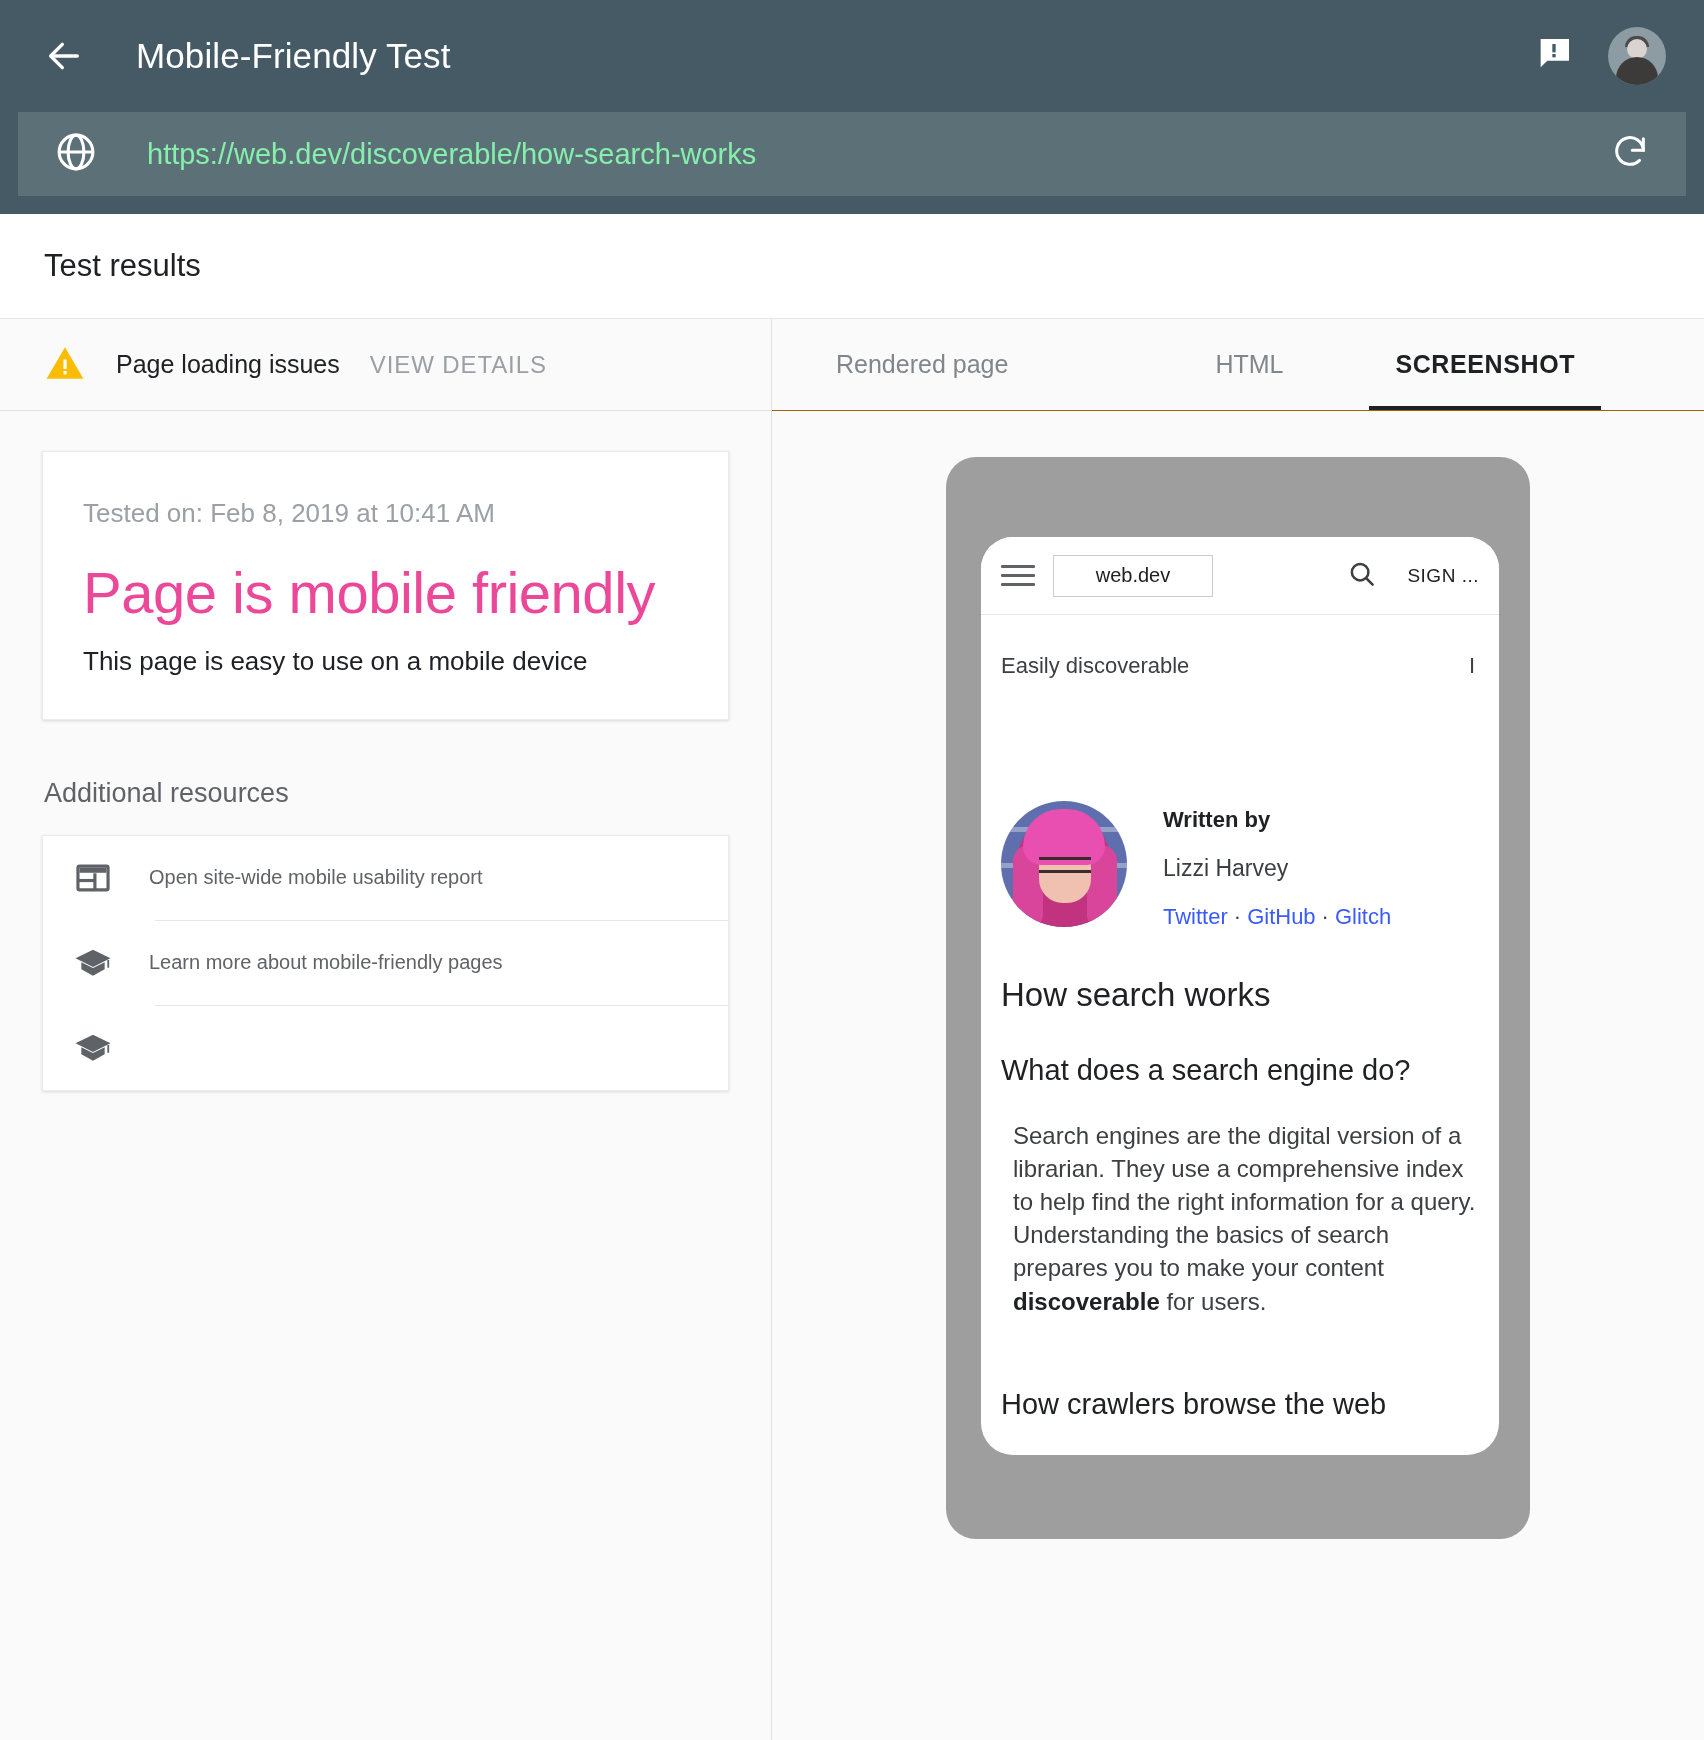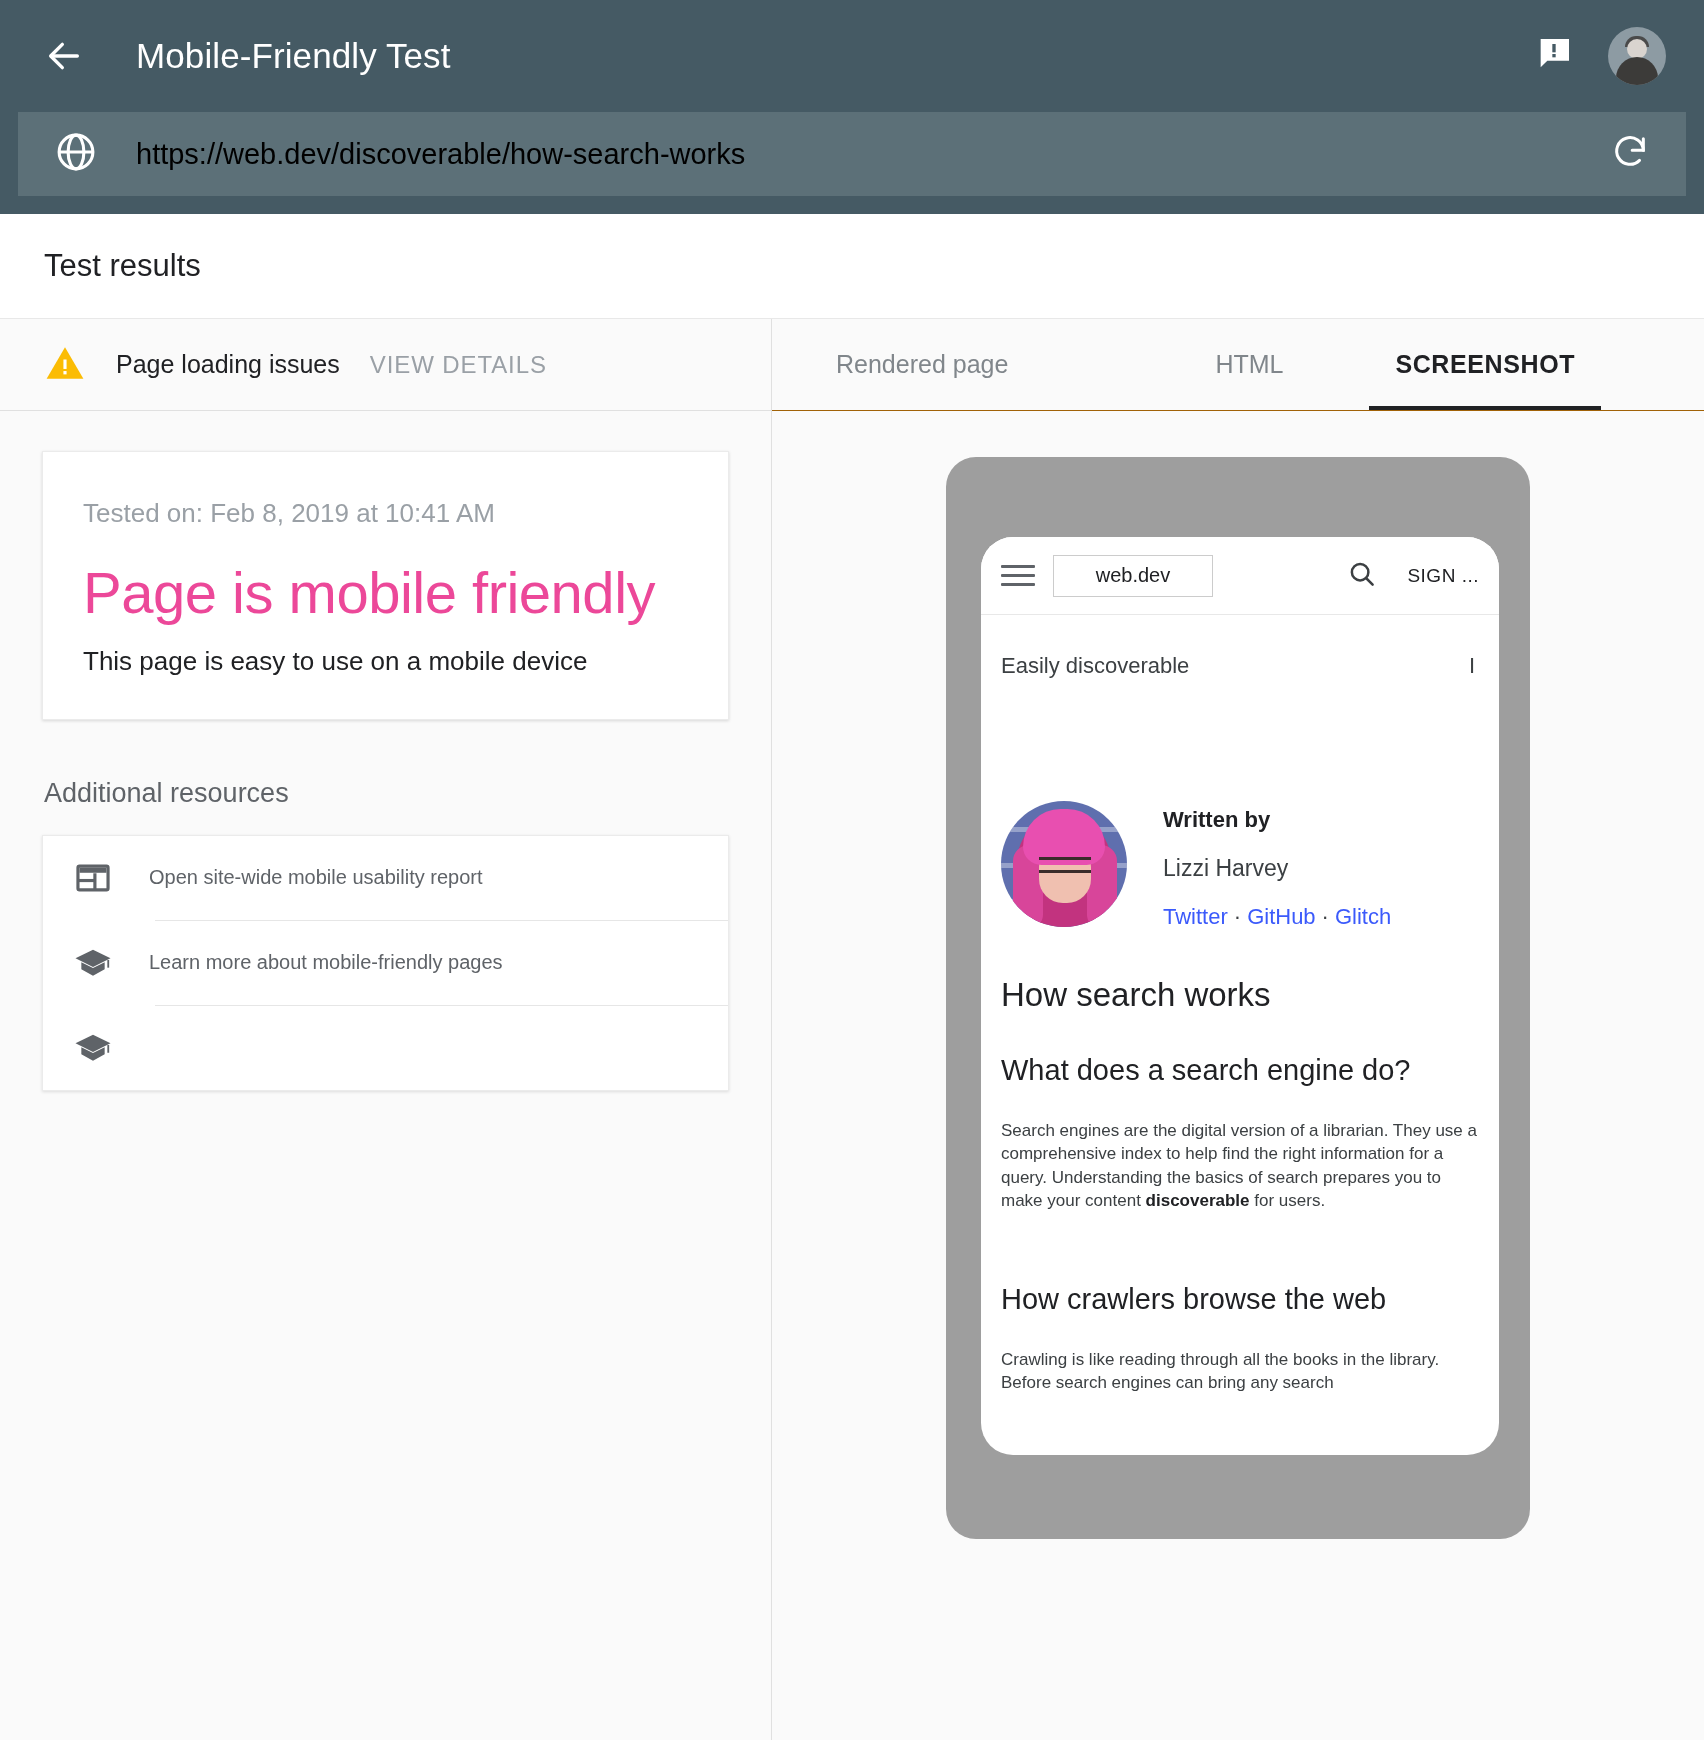--- a/index.html
+++ b/index.html
@@ -87,23 +87,23 @@
   }
   .urlbar {
     background: #5c7078;
     height: 84px;
     display: flex;
     align-items: center;
     padding: 0 36px;
   }
   .urlbar .globe { flex: 0 0 auto; display:block; }
   .url-text {
-    color: #000000;
+    color: #86efac;
     font-size: 29px;
-    margin-left: 38px;
+    margin-left: 49px;
     white-space: nowrap;
     overflow: hidden;
     flex: 1 1 auto;
   }
   .reload-btn { flex: 0 0 auto; cursor: pointer; display:block; }
 
   
   .results-head {
     height: 105px;
     background: #ffffff;
@@ -430,24 +430,25 @@
     color: #202124;
     margin-top: 46px;
   }
   .ph-h2 {
     font-size: 29px;
     font-weight: 400;
     color: #202124;
     margin-top: 40px;
   }
   .ph-p {
-    font-size: 17px;
+    font-size: 24px;
     line-height: 1.38;
     color: #3c4043;
     margin-top: 32px;
+    margin-left: 12px;
   }
   .ph-p b { font-weight: 700; color: #202124; }
   .ph-h2.tight { margin-top: 70px; }
 </style>
 </head>
 <body>
 
 <div class="appbar">
   <div class="back-arrow">
     <span>

